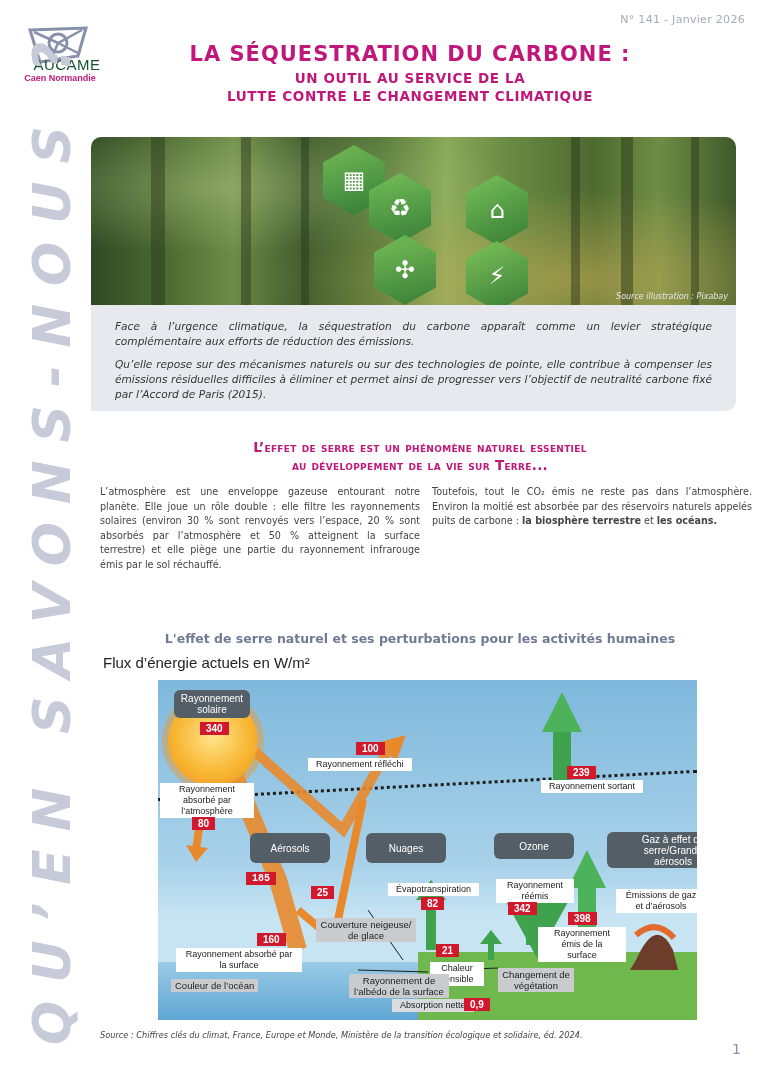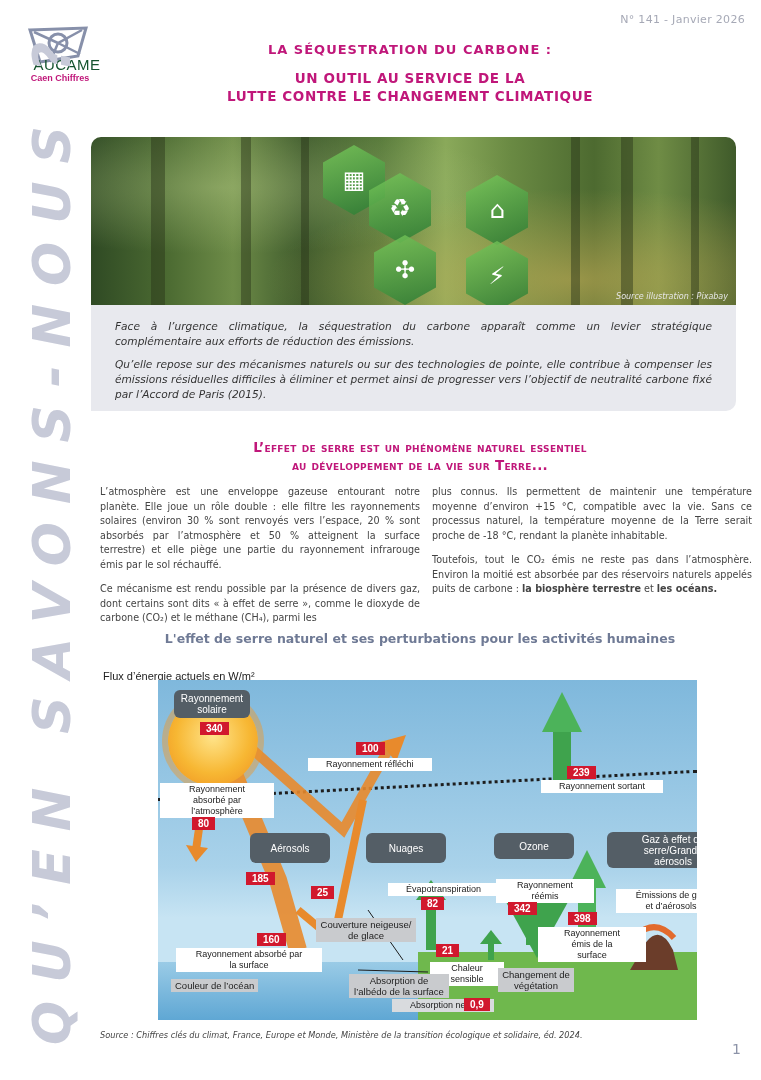--- a/index.html
+++ b/index.html
@@ -4,21 +4,21 @@
 <style>
   html,body{margin:0;padding:0;}
   body{width:761px;height:1080px;background:#ffffff;position:relative;overflow:hidden;font-family:"DejaVu Sans",sans-serif;color:#333;}
   .abs{position:absolute;}
   
   .logo{left:20px;top:26px;width:78px;height:80px;}
   .logo svg{display:block;}
   .logo-name{left:27px;top:56px;width:80px;text-align:center;font-family:"Liberation Sans",sans-serif;color:#14532d;font-size:15px;letter-spacing:0.5px;}
   .logo-sub{left:20px;top:73px;width:80px;text-align:center;font-family:"Liberation Sans",sans-serif;color:#c0177a;font-size:9px;font-weight:bold;}
   .issue{right:16px;top:13px;font-family:"DejaVu Sans",sans-serif;font-size:11px;color:#a6a9b6;letter-spacing:0.3px;}
-  .title1{left:150px;top:42px;width:520px;text-align:center;font-family:"DejaVu Sans",sans-serif;font-weight:bold;color:#c0177a;font-size:13px;letter-spacing:1px;}
+  .title1{left:150px;top:42px;width:520px;text-align:center;font-family:"DejaVu Sans",sans-serif;font-weight:bold;color:#c0177a;font-size:21px;letter-spacing:1px;}
   .title2{left:150px;top:69px;width:520px;text-align:center;font-family:"DejaVu Sans",sans-serif;font-weight:bold;color:#c0177a;font-size:13.5px;letter-spacing:0.6px;line-height:18px;}
   
   .side{left:22px;top:1045px;transform-origin:0 0;transform:rotate(-90deg);font-family:"DejaVu Sans",sans-serif;font-weight:bold;font-style:italic;font-size:52px;color:#c7cad8;letter-spacing:18px;white-space:nowrap;}
   
   .hero{left:91px;top:137px;width:645px;height:168px;border-radius:10px 10px 0 0;overflow:hidden;
     background:linear-gradient(90deg,#2f4a24 0%,#4c6b32 12%,#6e8c48 22%,#3e5a2c 33%,#587a3b 45%,#8aa95a 55%,#6a8a43 65%,#4d6a30 78%,#6f8c45 88%,#3f5a2a 100%);}
   .hero .light{position:absolute;inset:0;background:radial-gradient(ellipse at 75% 85%,rgba(210,180,90,0.55),rgba(0,0,0,0) 45%),radial-gradient(ellipse at 20% 30%,rgba(200,220,150,0.35),rgba(0,0,0,0) 40%);}
   .hero .trunk{position:absolute;top:0;bottom:0;background:rgba(40,50,25,0.45);}
   .hex{position:absolute;width:62px;height:70px;clip-path:polygon(50% 0,100% 25%,100% 75%,50% 100%,0 75%,0 25%);background:linear-gradient(160deg,rgba(120,200,90,0.85),rgba(40,120,50,0.85));display:flex;align-items:center;justify-content:center;color:#fff;font-size:24px;}
   .hex .t{font-size:12px;font-weight:bold;font-family:"DejaVu Sans",sans-serif;}
@@ -28,45 +28,45 @@
   .intro p{margin:0 0 8px 0;font-family:"DejaVu Sans",sans-serif;font-style:italic;font-size:10.6px;line-height:15px;color:#333;text-align:justify;}
   
   .sec{left:110px;top:438px;width:620px;text-align:center;font-family:"DejaVu Sans",sans-serif;font-weight:bold;color:#c0177a;font-size:13.5px;line-height:18px;letter-spacing:0.3px;}
   
   .col{top:485px;width:320px;font-family:"DejaVu Sans",sans-serif;font-size:9.6px;line-height:14.5px;color:#444;text-align:justify;}
   .col p{margin:0 0 10px 0;}
   .col1{left:100px;}
   .col2{left:432px;}
   
   .fig-title{left:100px;top:631px;width:640px;text-align:center;font-family:"DejaVu Sans",sans-serif;font-weight:bold;font-size:12.5px;color:#6f7a95;}
-  .fig-sub{left:103px;top:654px;font-family:"Liberation Sans",sans-serif;font-size:11px;color:#222;margin-top:16px;}
+  .fig-sub{left:103px;top:654px;font-family:"Liberation Sans",sans-serif;font-size:15px;color:#222;}
   .diagram{left:146px;top:680px;width:539px;height:340px;overflow:hidden;background:linear-gradient(180deg,#7fb8dc 0%,#a9d2ea 55%,#c7e4f3 70%);margin-left:12px;}
   .ocean{position:absolute;left:0;top:282px;width:260px;height:58px;background:linear-gradient(180deg,#9acbe6,#5fa7d4);}
   .land{position:absolute;left:260px;top:272px;width:279px;height:68px;background:#6fb84d;}
   .dots{position:absolute;border-top:3px dotted #1d1d1d;}
-  .lbl{position:absolute;background:#fff;font-family:"Liberation Sans",sans-serif;font-size:9px;line-height:11px;color:#222;text-align:center;padding:1px 18px;}
+  .lbl{position:absolute;background:#fff;font-family:"Liberation Sans",sans-serif;font-size:9px;line-height:11px;color:#222;text-align:center;padding:1px 8px;}
   .glbl{position:absolute;background:#c9cbce;font-family:"Liberation Sans",sans-serif;font-size:9.5px;line-height:11px;color:#222;text-align:center;padding:1px 4px;}
   .val{position:absolute;background:#d1182d;color:#fff;font-family:"Liberation Sans",sans-serif;font-weight:bold;font-size:10px;line-height:13px;padding:0 6px;text-align:center;}
   .dbox{position:absolute;background:#545e66;color:#fff;font-family:"Liberation Sans",sans-serif;font-size:10px;border-radius:6px;text-align:center;display:flex;align-items:center;justify-content:center;line-height:11px;}
   .sun{position:absolute;left:10px;top:16px;width:90px;height:90px;border-radius:50%;background:radial-gradient(circle at 50% 45%,#ffe48a 0%,#f7b733 55%,#ee8d1e 100%);box-shadow:0 0 0 6px rgba(240,150,40,0.45);}
   .fig-source{left:100px;top:1030px;width:640px;text-align:left;font-family:"DejaVu Sans",sans-serif;font-style:italic;font-size:8.2px;color:#444;}
   .pagenum{right:20px;top:1041px;font-family:"DejaVu Sans",sans-serif;font-size:14px;color:#8c93a8;}
 </style>
 </head>
 <body>
 
 <div class="abs logo">
   <svg width="78" height="40" viewBox="0 0 78 40">
     <path d="M10 4 L66 2 L58 30 L20 36 Z" fill="none" stroke="#8790aa" stroke-width="3"></path>
     <circle cx="38" cy="17" r="9" fill="none" stroke="#8790aa" stroke-width="3"></circle>
     <path d="M14 6 L38 17 L62 4 M38 17 L30 36 M38 17 L60 28" stroke="#8790aa" stroke-width="2.5" fill="none"></path>
   </svg>
 </div>
 <div class="abs logo-name">AUCAME</div>
-<div class="abs logo-sub">Caen Chiffres</div>
+<div class="abs logo-sub">Caen Normandie</div>
 <div class="abs issue">N° 141 - Janvier 2026</div>
 <div class="abs title1" style="text-transform:uppercase;">La séquestration du carbone :</div>
 <div class="abs title2" style="text-transform:uppercase;">
   <div>Un outil au service de la</div>
   <div>lutte contre le changement climatique</div>
 </div>
 
 <div class="abs side">QU’EN SAVONS-NOUS ?</div>
 
 <div class="abs hero">
@@ -89,24 +89,22 @@
   <p>Face à l’urgence climatique, la séquestration du carbone apparaît comme un levier stratégique complémentaire aux efforts de réduction des émissions.</p>
   <p>Qu’elle repose sur des mécanismes naturels ou sur des technologies de pointe, elle contribue à compenser les émissions résiduelles difficiles à éliminer et permet ainsi de progresser vers l’objectif de neutralité carbone fixé par l’Accord de Paris (2015).</p>
 </div>
 
 <div class="abs sec" style="font-variant:small-caps;">
   <div>L’effet de serre est un phénomène naturel essentiel</div>
   <div>au développement de la vie sur Terre...</div>
 </div>
 <div class="abs col col1">
   <p>L’atmosphère est une enveloppe gazeuse entourant notre planète. Elle joue un rôle double : elle filtre les rayonnements solaires (environ 30 % sont renvoyés vers l’espace, 20 % sont absorbés par l’atmosphère et 50 % atteignent la surface terrestre) et elle piège une partie du rayonnement infrarouge émis par le sol réchauffé.</p>
-  <p>Ce mécanisme est rendu possible par la présence de divers gaz, dont certains sont dits « à effet de serre », comme le dioxyde de carbone (CO₂) et le méthane (CH₄), parmi les</p>
 </div>
 <div class="abs col col2">
-  <p>plus connus. Ils permettent de maintenir une température moyenne d’environ +15 °C, compatible avec la vie. Sans ce processus naturel, la température moyenne de la Terre serait proche de -18 °C, rendant la planète inhabitable.</p>
   <p><span>Toutefois, tout le CO₂ émis ne reste pas dans l’atmosphère. Environ la moitié est absorbée par des réservoirs naturels appelés puits de carbone : </span><b>la biosphère terrestre</b><span> et </span><b>les océans.</b></p>
 </div>
 
 <div class="abs fig-title">L'effet de serre naturel et ses perturbations pour les activités humaines</div>
 <div class="abs fig-sub">Flux d’énergie actuels en W/m²</div>
 
 <div class="abs diagram">
   <div class="ocean"></div>
   <div class="land"></div>
 
@@ -142,35 +140,35 @@
   <div class="val" style="left:198px;top:62px;">100</div>
   <div class="lbl" style="left:150px;top:78px;">Rayonnement réfléchi</div>
   <div class="lbl" style="left:2px;top:103px;width:78px;">Rayonnement absorbé par l’atmosphère</div>
   <div class="val" style="left:34px;top:137px;">80</div>
   <div class="val" style="left:409px;top:86px;">239</div>
   <div class="lbl" style="left:383px;top:100px;">Rayonnement sortant</div>
   <div class="dbox" style="left:92px;top:153px;width:80px;height:30px;">Aérosols</div>
   <div class="dbox" style="left:208px;top:153px;width:80px;height:30px;">Nuages</div>
   <div class="dbox" style="left:336px;top:153px;width:80px;height:26px;">Ozone</div>
   <div class="dbox" style="left:449px;top:152px;width:84px;height:36px;padding-left:24px;">Gaz à effet de serre/Grands aérosols</div>
-  <div class="val" style="left:88px;top:192px;">185</div>
+  <div class="val" style="left:88px;top:192px;font-family:Liberation Mono, monospace;">185</div>
   <div class="val" style="left:153px;top:206px;">25</div>
   <div class="lbl" style="left:230px;top:203px;">Évapotranspiration</div>
   <div class="val" style="left:263px;top:217px;">82</div>
   <div class="lbl" style="left:338px;top:199px;width:62px;">Rayonnement réémis</div>
   <div class="val" style="left:350px;top:222px;">342</div>
   <div class="val" style="left:410px;top:232px;">398</div>
   <div class="lbl" style="left:458px;top:209px;width:74px;">Émissions de gaz et d’aérosols</div>
   <div class="glbl" style="left:158px;top:238px;width:92px;">Couverture neigeuse/ de glace</div>
   <div class="val" style="left:99px;top:253px;">160</div>
   <div class="lbl" style="left:18px;top:268px;width:110px;">Rayonnement absorbé par la surface</div>
   <div class="val" style="left:278px;top:264px;">21</div>
   <div class="lbl" style="left:272px;top:282px;width:38px;">Chaleur sensible</div>
   <div class="lbl" style="left:380px;top:247px;width:72px;">Rayonnement émis de la surface</div>
   <div class="glbl" style="left:13px;top:299px;">Couleur de l’océan</div>
-  <div class="glbl" style="left:191px;top:294px;width:92px;">Absorption de l’albédo de la surface</div>
+  <div class="glbl" style="left:191px;top:294px;width:92px;">Rayonnement de l’albédo de la surface</div>
   <div class="glbl" style="left:340px;top:288px;width:68px;">Changement de végétation</div>
   <div class="lbl" style="left:234px;top:319px;background:#d9dbde;text-align:right;">Absorption nette</div>
   <div class="val" style="left:306px;top:318px;">0,9</div>
 </div>
 
 <div class="abs fig-source">Source : Chiffres clés du climat, France, Europe et Monde, Ministère de la transition écologique et solidaire, éd. 2024.</div>
 <div class="abs pagenum">1</div>
 
 </body></html>

